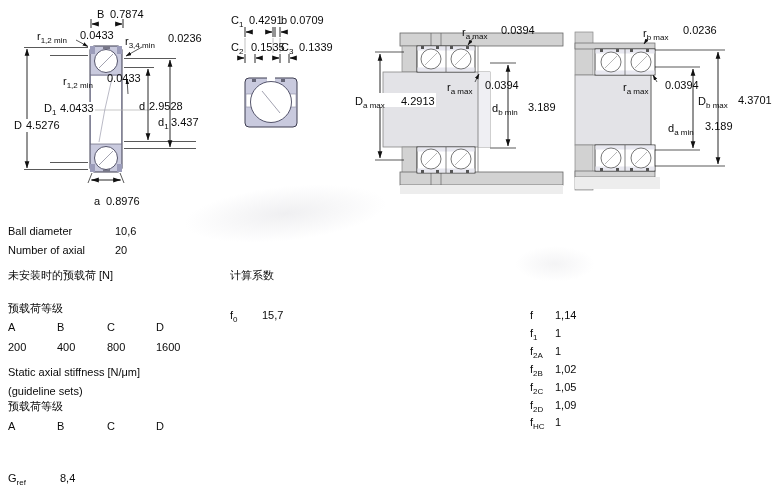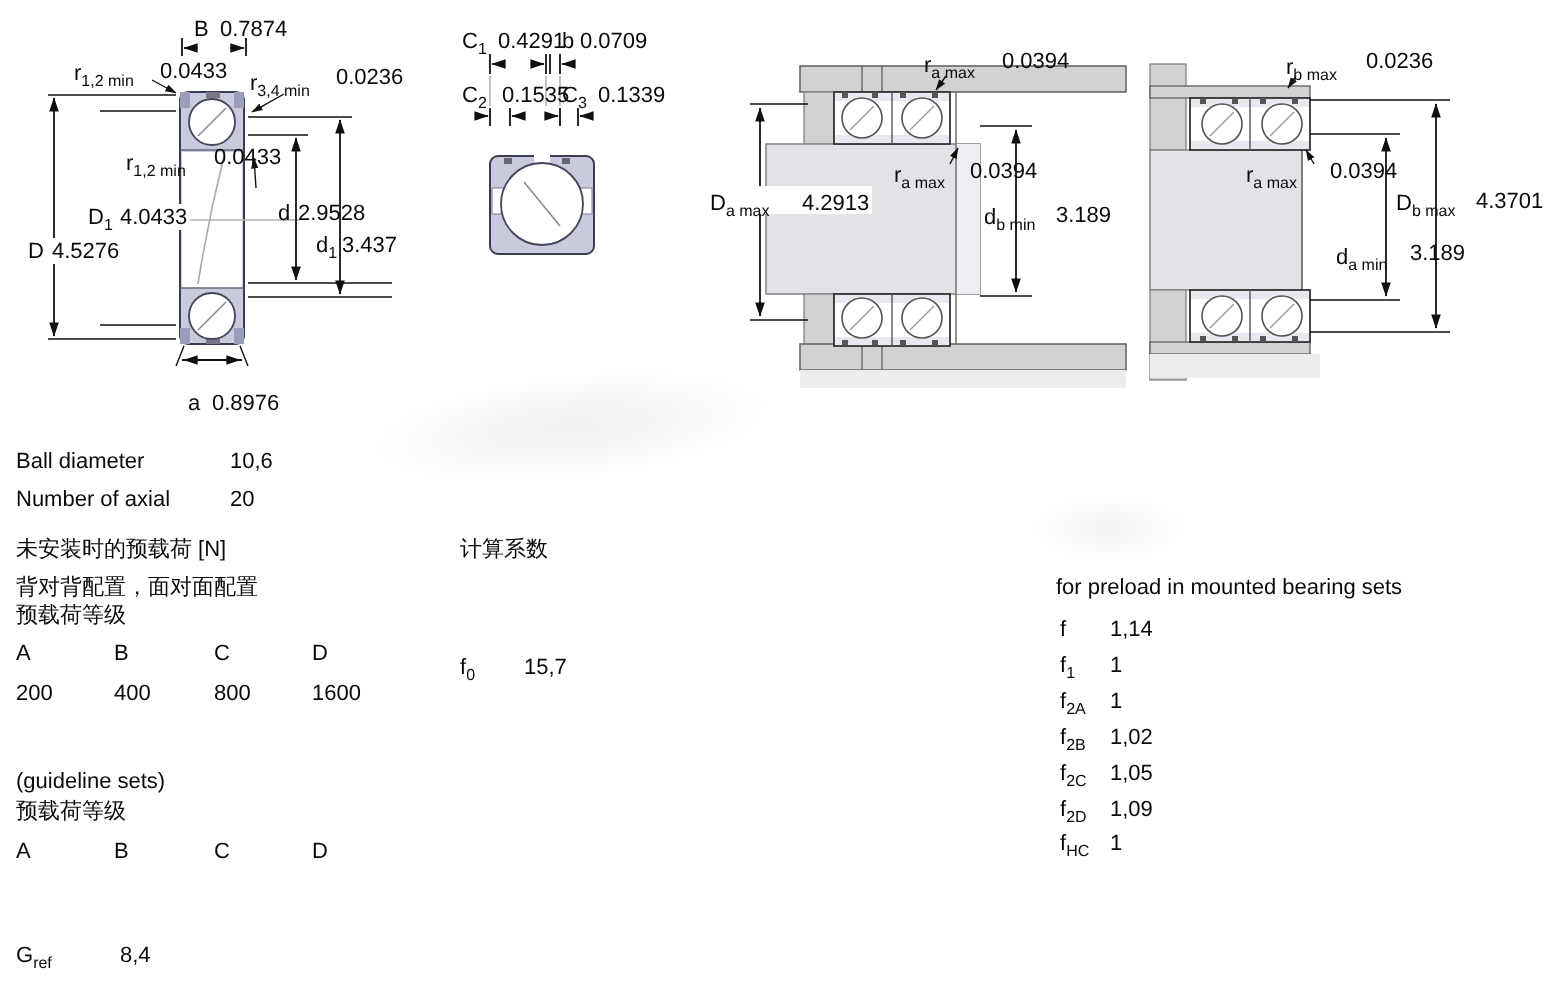--- a/index.html
+++ b/index.html
@@ -8,21 +8,21 @@
   .fig{position:absolute;}
   svg text{font-size:11px;fill:#0a0a0a;font-family:"Liberation Sans",sans-serif;}
   svg .sub{font-size:8px;}
   .ln{position:absolute;font-size:11px;line-height:13px;white-space:nowrap;color:#0a0a0a;}
   .b{font-weight:normal;}
   .row span{display:inline-block;}
   .cA{width:49px;}.cB{width:50px;}.cC{width:49px;}
   sub{font-size:8px;line-height:0;}
   .sym{display:inline-block;}
   .symG{width:52px;}
-  .symF0{width:32px;margin-top:19px;}
+  .symF0{width:32px;}
   .symFr{width:25px;}
   .wm{position:absolute;border-radius:50%;pointer-events:none;}
   .wm1{left:183px;top:186px;width:205px;height:55px;transform:rotate(-6deg);
     background:radial-gradient(ellipse at center, rgba(203,203,210,0.30), rgba(255,255,255,0) 70%);}
   .wm2{left:515px;top:246px;width:80px;height:36px;
     background:radial-gradient(ellipse at center, rgba(203,203,210,0.22), rgba(255,255,255,0) 70%);}
 </style>
 </head>
 <body>
 
@@ -263,45 +263,44 @@
 
   <div class="wm wm1"></div>
   <div class="wm wm2"></div>
 
   <div class="ln b" style="left:8px;top:225px">Ball diameter</div>
   <div class="ln" style="left:115px;top:225px">10,6</div>
   <div class="ln b" style="left:8px;top:244px">Number of axial</div>
   <div class="ln" style="left:115px;top:244px">20</div>
 
   <div class="ln b" style="left:8px;top:269px">未安装时的预载荷 [N]</div>
-  <div class="ln" style="left:8px;top:288px">背对背配置，面对面配置</div>
   <div class="ln" style="left:8px;top:302px">预载荷等级</div>
   <div class="ln row" style="left:8px;top:321px">
     <span class="cA">A</span><span class="cB">B</span><span class="cC">C</span><span>D</span>
   </div>
   <div class="ln row" style="left:8px;top:341px">
     <span class="cA">200</span><span class="cB">400</span><span class="cC">800</span><span>1600</span>
   </div>
 
+  <div class="ln b" style="left:8px;top:366px">Static axial stiffness [N/μm]</div>
   <div class="ln" style="left:8px;top:385px">(guideline sets)</div>
   <div class="ln" style="left:8px;top:400px">预载荷等级</div>
   <div class="ln row" style="left:8px;top:420px">
     <span class="cA">A</span><span class="cB">B</span><span class="cC">C</span><span>D</span>
   </div>
 
   <div class="ln" style="left:8px;top:472px">
     <span class="sym symG"><span>G</span><sub>ref</sub></span><span>8,4</span>
   </div>
 
   <div class="ln b" style="left:230px;top:269px">计算系数</div>
   <div class="ln" style="left:230px;top:309px">
     <span class="sym symF0"><span>f</span><sub>0</sub></span><span>15,7</span>
   </div>
 
-  <div class="ln b" style="left:528px;top:288px">for preload in mounted bearing sets</div>
   <div class="ln" style="left:530px;top:309px">
     <span class="sym symFr"><span>f</span><sub></sub></span><span>1,14</span>
   </div>
   <div class="ln" style="left:530px;top:327px">
     <span class="sym symFr"><span>f</span><sub>1</sub></span><span>1</span>
   </div>
   <div class="ln" style="left:530px;top:345px">
     <span class="sym symFr"><span>f</span><sub>2A</sub></span><span>1</span>
   </div>
   <div class="ln" style="left:530px;top:363px">

